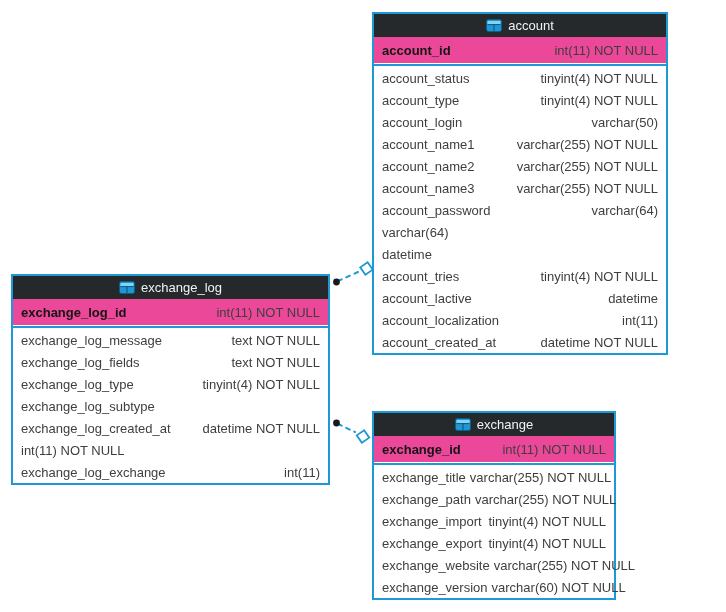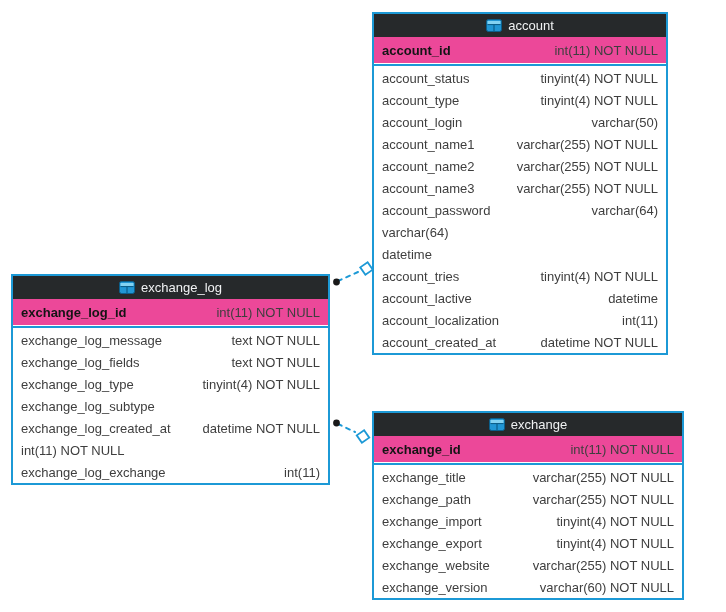--- a/index.html
+++ b/index.html
@@ -215,21 +215,21 @@
         <span class="col-type">int(11)</span>
       </div>
 
       <div class="row">
         <span class="col-name">account_created_at</span>
         <span class="col-type">datetime NOT NULL</span>
       </div>
     </div>
 </div>
 
-<div class="table" style="left:372px;top:411px;width:312px;">
+<div class="table" style="left:372px;top:411px;width:244px;">
   <div class="thead">
     <span class="ticon">
       <svg width="16" height="13" viewBox="0 0 16 13">
         <rect x="0.5" y="0.5" width="15" height="12" rx="2" fill="#2196d4" stroke="#0b5f8b"></rect>
         <rect x="1.5" y="2" width="13" height="3" fill="#82d2f2"></rect>
         <rect x="1.5" y="5" width="13" height="1.1" fill="#0b5f8b"></rect>
         <rect x="7.4" y="5" width="1.2" height="7" fill="#0b5f8b"></rect>
       </svg>
     </span>
     <span class="ttitle">exchange</span>

